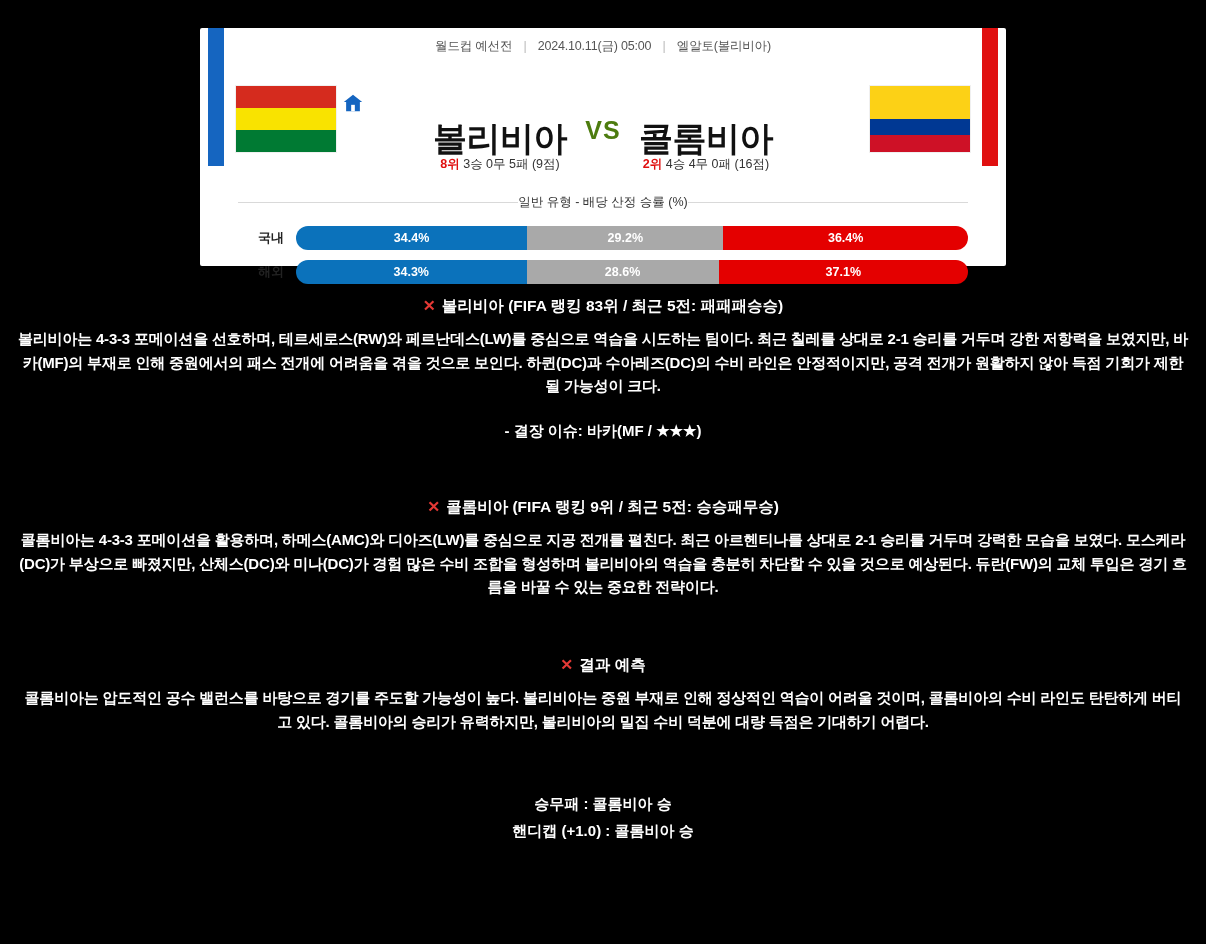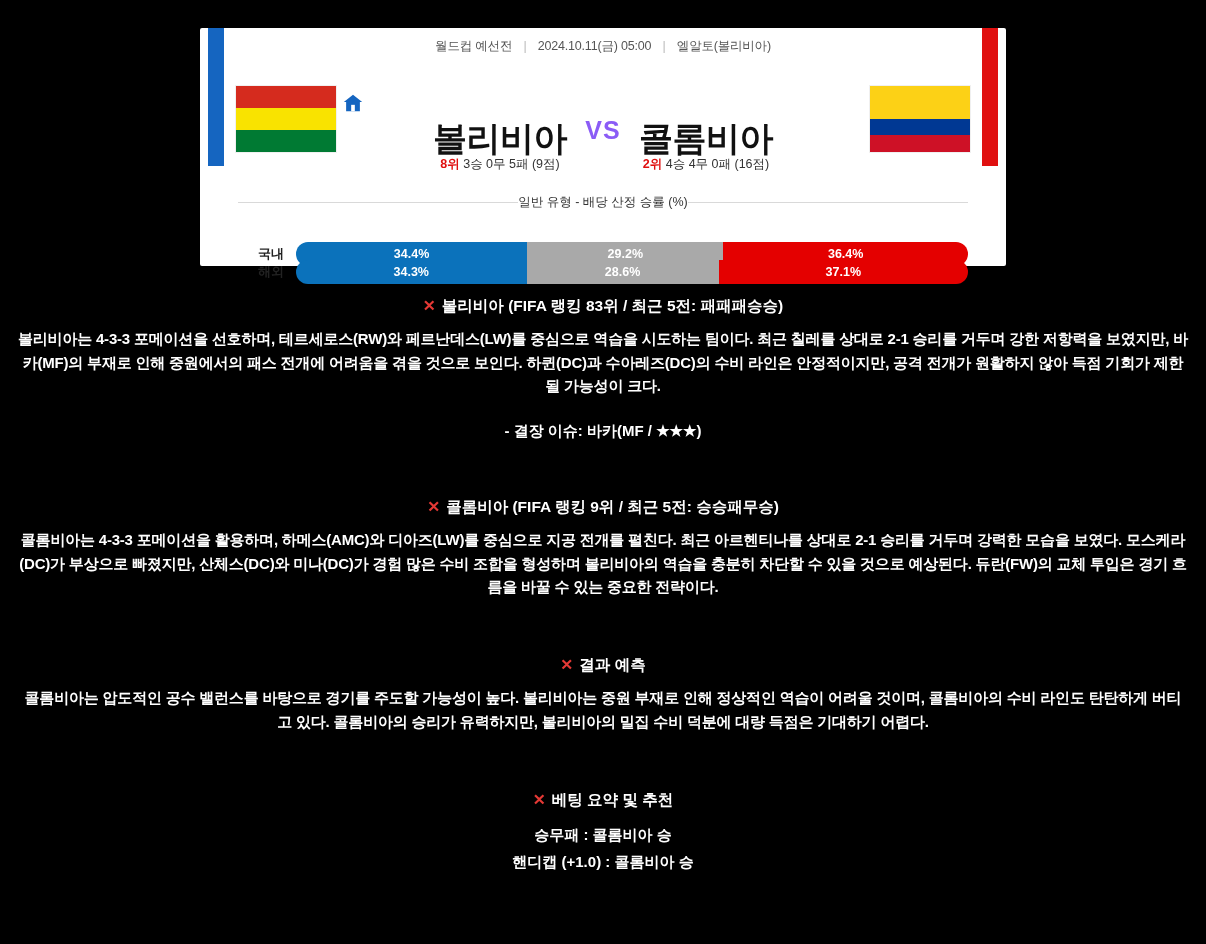--- a/index.html
+++ b/index.html
@@ -81,21 +81,21 @@
   .team-name.home { left: 190px; }
   .team-name.away { right: 190px; }
 
   .vs {
     position: absolute;
     top: 88px;
     left: 0; right: 0;
     text-align: center;
     font-size: 25px;
     font-weight: bold;
-    color: #8b5cf6;
+    color: #4d7c0f;
     letter-spacing: 1px;
   }
 
   .team-rank {
     position: absolute;
     top: 128px;
     width: 260px;
     text-align: center;
     font-size: 12.5px;
     color: #333333;
@@ -122,21 +122,21 @@
     white-space: nowrap;
   }
 
   .odds-row {
     position: absolute;
     left: 38px; right: 38px;
     height: 24px;
     display: flex;
     align-items: center;
   }
-  .odds-row.r1 { top: 214px; }
+  .odds-row.r1 { top: 198px; }
   .odds-row.r2 { top: 232px; }
   .odds-row .row-label {
     width: 58px;
     text-align: right;
     padding-right: 12px;
     font-size: 13px;
     font-weight: bold;
     color: #222222;
   }
   .bar-track {
@@ -303,21 +303,18 @@
     <div class="block">
       <div class="block-title">
         <span class="x-mark">✕</span><span>결과 예측</span>
       </div>
       <div class="block-body">콜롬비아는 압도적인 공수 밸런스를 바탕으로 경기를 주도할 가능성이 높다. 볼리비아는 중원 부재로 인해 정상적인 역습이 어려울 것이며, 콜롬비아의 수비 라인도 탄탄하게 버티고 있다. 콜롬비아의 승리가 유력하지만, 볼리비아의 밀집 수비 덕분에 대량 득점은 기대하기 어렵다.</div>
     </div>
 
     <div class="spacer-lg"></div>
 
     <div class="block">
-      <div class="block-title">
-        <span class="x-mark">✕</span><span>베팅 요약 및 추천</span>
-      </div>
       <div class="summary-line">승무패 : 콜롬비아 승</div>
       <div class="summary-line">핸디캡 (+1.0) : 콜롬비아 승</div>
     </div>
 
   </div>
 </div>
 
 </body></html>

